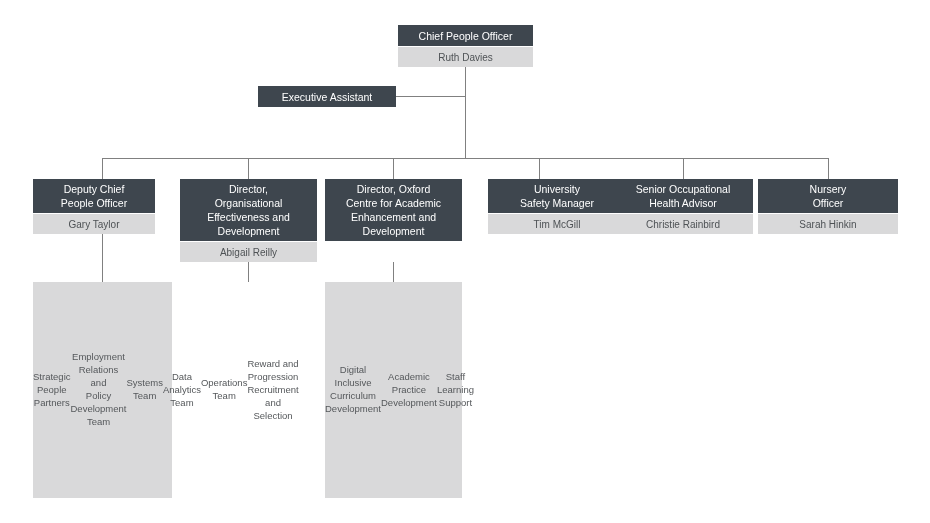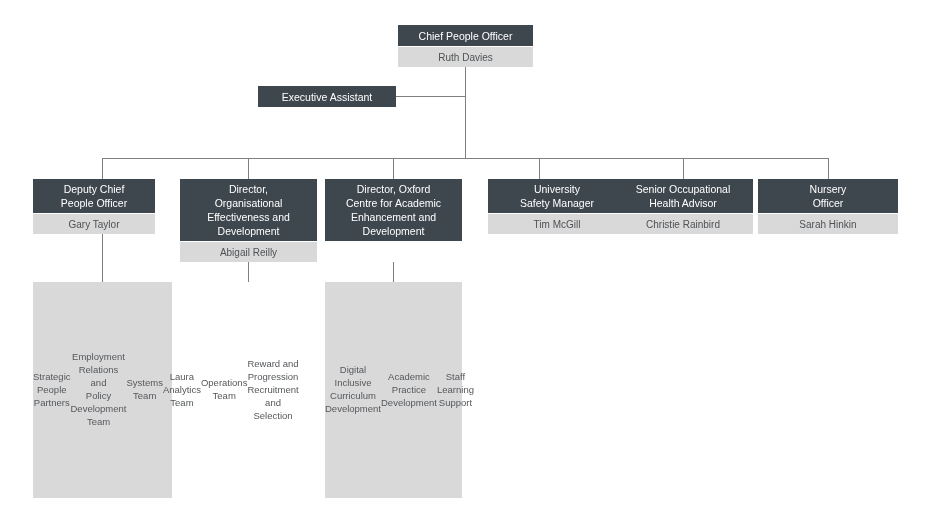--- a/index.html
+++ b/index.html
@@ -98,21 +98,21 @@
     <div class="hdr" style="height:34px">Nursery
 Officer</div>
     <div class="nm">Sarah Hinkin</div>
   </div>
 
   <div class="panel" style="left:33px;width:139px">
     <div class="item">Strategic People Partners</div>
     <div class="item">Employment Relations and
 Policy Development Team</div>
     <div class="item">Systems Team</div>
-    <div class="item">Laura Analytics Team</div>
+    <div class="item">Data Analytics Team</div>
     <div class="item">Operations Team</div>
     <div class="item">Reward and Progression
 Recruitment and Selection</div>
   </div>
   <div class="panel" style="left:325px;width:137px">
     <div class="item">Digital Inclusive Curriculum
 Development</div>
     <div class="item">Academic Practice
 Development</div>
     <div class="item">Staff Learning Support</div>

